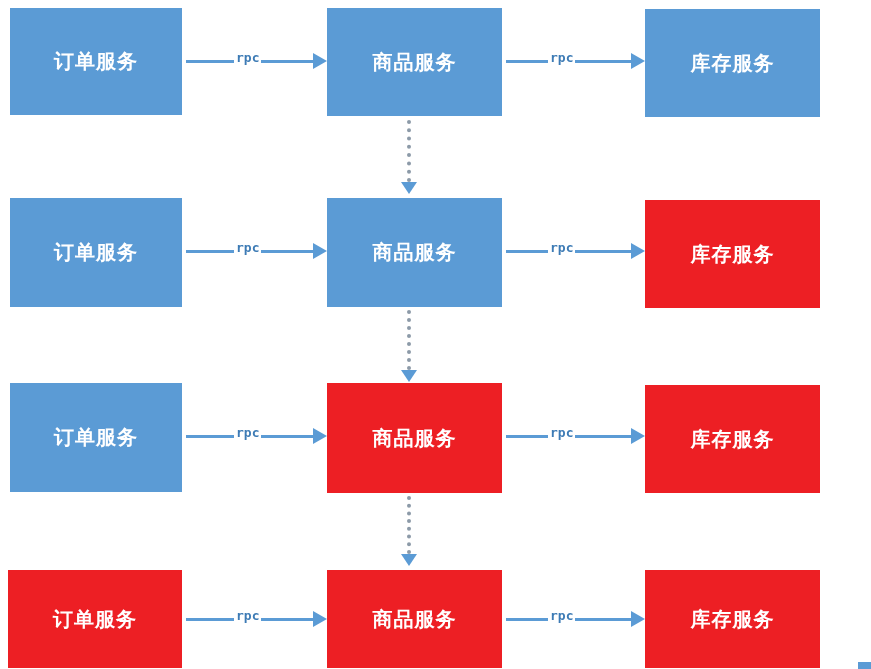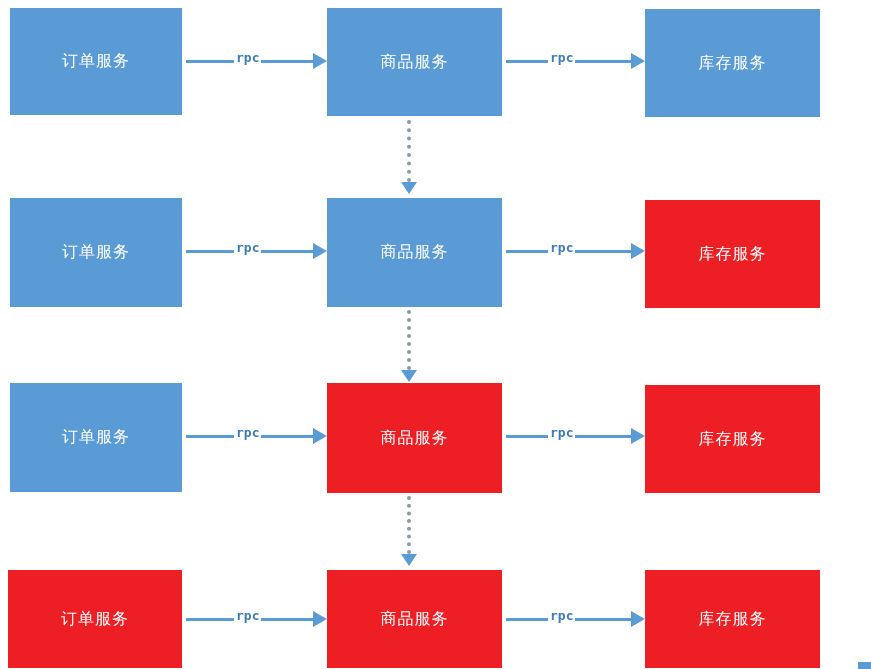--- a/index.html
+++ b/index.html
@@ -19,22 +19,22 @@
   }
 
   
   .node {
     position: absolute;
     display: flex;
     align-items: center;
     justify-content: center;
     box-sizing: border-box;
     color: #ffffff;
-    font-weight: normal;
-    font-size: 16px;
+    font-weight: bold;
+    font-size: 20px;
     letter-spacing: 1px;
     font-family: "Liberation Serif", "DejaVu Serif", serif;
     text-rendering: geometricPrecision;
   }
   .node.blue { background: #5b9bd5; }
   .node.red  { background: #ed1f24; }
   .node-label { pointer-events: none; }
 
   
   .rpc {

